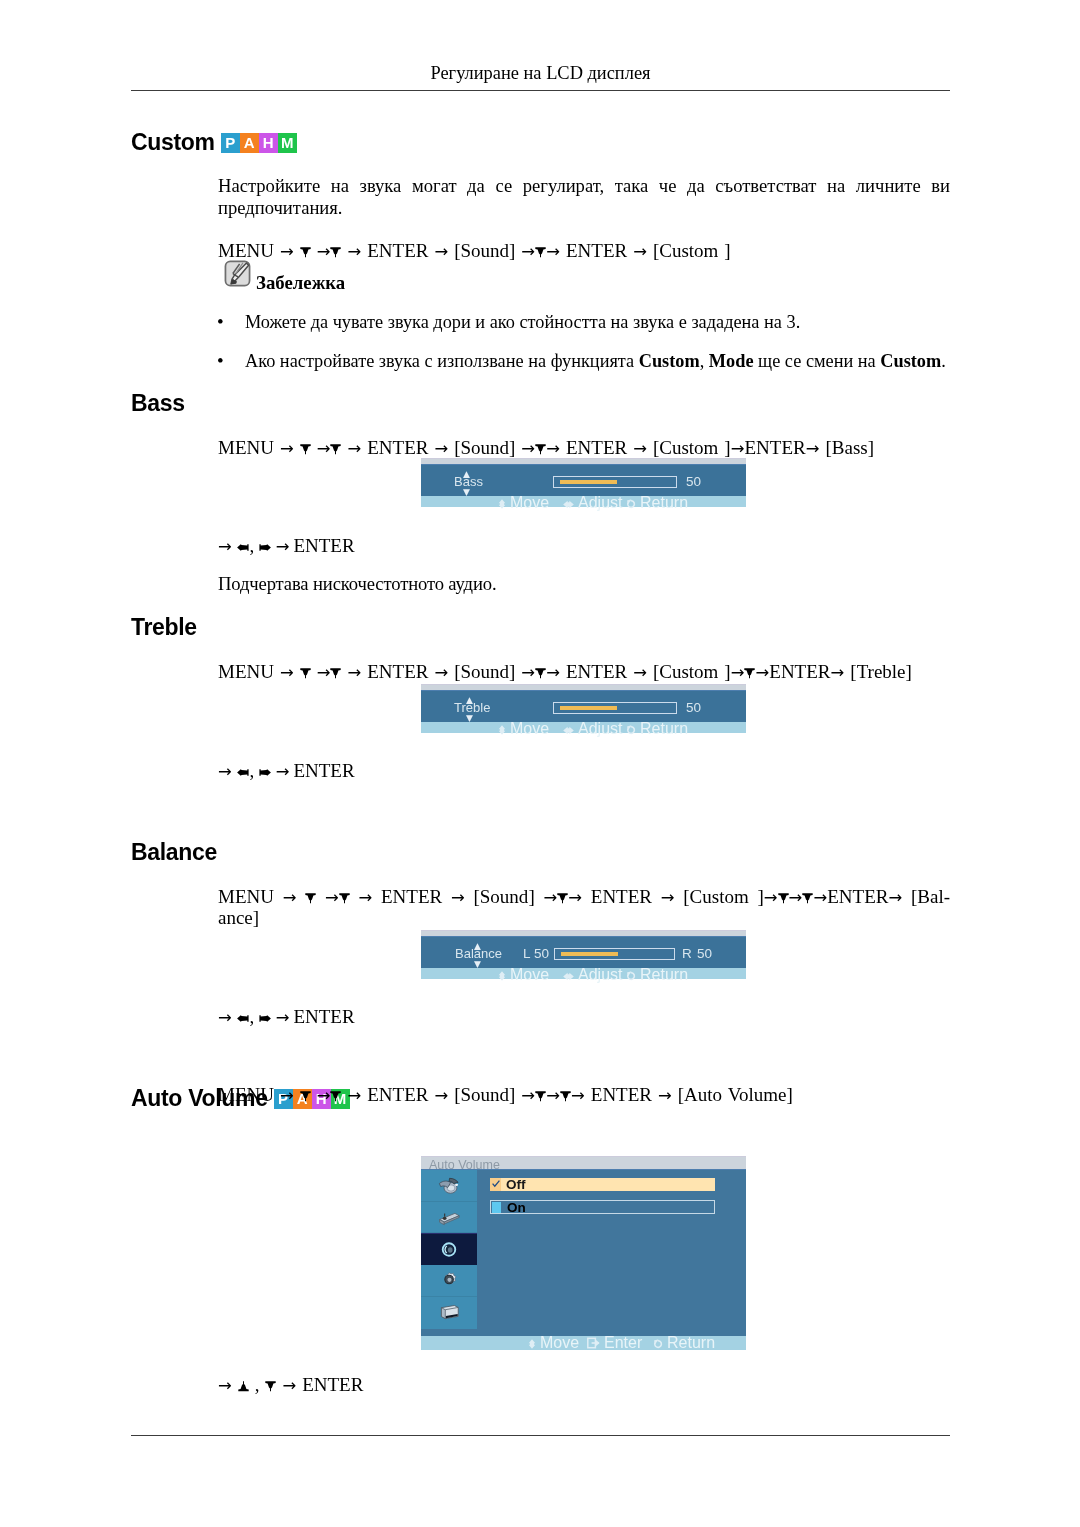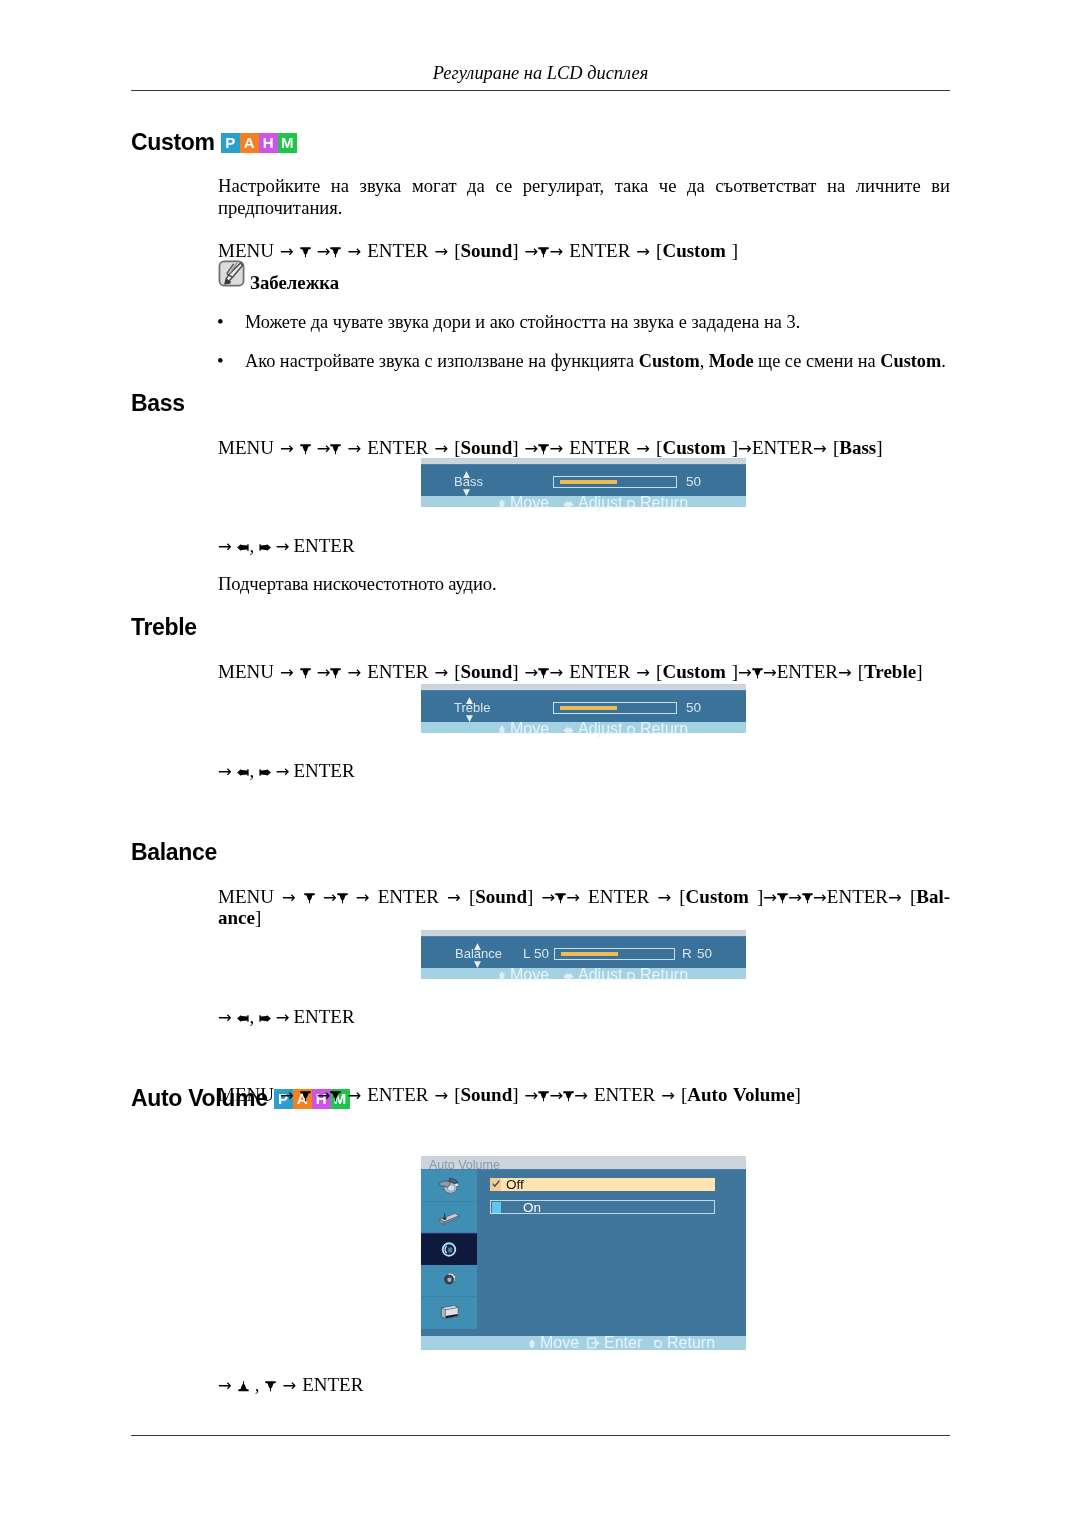--- a/index.html
+++ b/index.html
@@ -1,47 +1,47 @@
 <!DOCTYPE html>
 <html><head>
 <meta charset="utf-8">
 <style>
   html,body{margin:0;padding:0;}
   body{width:1080px;height:1527px;background:#fff;font-family:"Liberation Serif",serif;
        -webkit-font-smoothing:antialiased;}
   .page{position:relative;width:1080px;height:1527px;overflow:hidden;}
-  .hdr{position:absolute;left:131px;top:63px;width:819px;text-align:center;font-size:18.4px;color:#000;font-style:italic;}
+  .hdr{position:absolute;left:131px;top:63px;width:819px;text-align:center;font-size:18.4px;color:#000;}
   .hr-top{position:absolute;left:131px;top:90px;width:819px;height:1.4px;background:#3c3c3c;}
   .hr-bot{position:absolute;left:131px;top:1435px;width:819px;height:1.4px;background:#3c3c3c;}
 
   .sec-title{position:absolute;font-family:"Liberation Sans",sans-serif;font-weight:bold;
              font-size:23px;color:#000;left:131px;white-space:nowrap;letter-spacing:-.32px;}
   .pahm{display:inline-block;margin-left:6px;letter-spacing:0;line-height:0;font-size:0;vertical-align:baseline;
         position:relative;top:-2px;}
   .pahm i{display:inline-block;width:19px;height:20px;line-height:20px;text-align:center;
           font-family:"Liberation Sans",sans-serif;font-weight:bold;font-size:15px;color:#fff;
           font-style:normal;vertical-align:baseline;}
 
   .body-txt{position:absolute;left:218px;width:732px;font-size:18.6px;color:#000;line-height:22px;letter-spacing:-0.12px;}
   .body-txt.just{letter-spacing:0;}
   .just{text-align:justify;text-justify:inter-word;}
   .menu-line{position:absolute;left:218px;width:732px;font-size:19px;color:#000;line-height:25px;word-spacing:1.2px;}
-  .b{font-weight:bold;}
+  .b{font-weight:normal;}
   .tri{display:inline-block;width:11px;height:11px;line-height:0;vertical-align:-0.5px;}
   .tri svg{display:block;}
   .tri3{display:inline-block;width:11px;height:11px;line-height:0;vertical-align:-0.5px;}
   .tri3 svg{display:block;}
   .tri2{display:inline-block;width:14px;height:11px;line-height:0;vertical-align:-1px;}
   .tri2 svg{display:block;}
   .keysline{word-spacing:-1px;}
   .optblock{position:absolute;left:0;top:0;width:11px;height:13px;background:#f8cd8b;}
   .optcheck{position:absolute;left:2px;top:2px;width:8px;height:8px;line-height:0;}
   .optmark{position:absolute;left:1px;top:1px;width:9px;height:11px;background:#5ec8f0;}
   .optrow.sel .optlabel{left:16px;top:-1px;font-size:13.5px;color:#1a1a1a;}
-  .optrow.unsel .optlabel{left:32px;top:-1px;font-size:13.5px;color:#ffffff;}
+  .optrow.unsel .optlabel{left:16px;top:-1px;font-size:13.5px;color:#000000;}
   .sideitem{display:flex;align-items:center;justify-content:center;border-bottom:1px solid #3a83a6;}
   .sideitem.active{border-bottom:1px solid #0d1a3e;border-top:1px solid #2b2f6e;}
   .sideitem:last-child{border-bottom:none;}
   .sideico{display:block;line-height:0;}
   .avstrip{background:#ccd4dc;}
   .avbody{background:#41769c !important;}
   .ar{font-family:"DejaVu Sans",sans-serif;font-size:16.5px;}
   .bullet{position:absolute;left:218px;width:732px;font-size:18.3px;line-height:22px;}
   .bullet .dot{position:absolute;left:-1px;top:0;font-size:19px;}
   .bullet .btxt{display:block;margin-left:27px;}
@@ -62,21 +62,21 @@
   .fitem .gl{display:inline-block;margin-right:4px;}
 
   
   .avtitle{position:absolute;font-family:"Liberation Sans",sans-serif;color:#8e9aa6;}
   .sidebar{position:absolute;background:#3f8eb4;}
   .sideitem{position:relative;width:100%;box-sizing:border-box;}
   .sideitem.active{background:#0d1a3e;}
   .optrow{position:absolute;box-sizing:border-box;}
   .optrow.sel{background:#ffe4b0;}
   .optrow.unsel{background:transparent;border:1px solid #c6d9e6;}
-  .optlabel{position:absolute;font-family:"Liberation Sans",sans-serif;}
+  .optlabel{position:absolute;font-family:"Liberation Sans",sans-serif;font-weight:bold;}
 
   .noteicon{display:inline-block;width:27px;height:28px;vertical-align:-8px;margin-right:5px;line-height:0;}
   .note-t{font-size:18.8px;font-weight:bold;color:#000;position:relative;top:10px;}
 </style>
 </head>
 <body>
 
 <div class="page">
   <div class="hdr">Регулиране на LCD дисплея</div>
   <div class="hr-top"></div>
@@ -91,21 +91,21 @@
   <div class="menu-line" style="top:238px">
     MENU <span class="ar">→</span> <span class="tri"><svg viewBox="0 0 11 11" width="11" height="11">
           <path d="M0.3 0.3 L10.7 0.3 L10.7 2.0 L8.4 2.6 L7.0 6.5 L6.0 7.4 L6.0 10.2 L5.0 10.2 L5.0 7.4 L4.0 6.5 L2.6 2.6 L0.3 2.0 Z" fill="#000"></path>
         </svg></span> <span class="ar">→</span><span class="tri"><svg viewBox="0 0 11 11" width="11" height="11">
           <path d="M0.3 0.3 L10.7 0.3 L10.7 2.0 L8.4 2.6 L7.0 6.5 L6.0 7.4 L6.0 10.2 L5.0 10.2 L5.0 7.4 L4.0 6.5 L2.6 2.6 L0.3 2.0 Z" fill="#000"></path>
         </svg></span> <span class="ar">→</span> ENTER <span class="ar">→</span> [<span class="b">Sound</span>] <span class="ar">→</span><span class="tri"><svg viewBox="0 0 11 11" width="11" height="11">
           <path d="M0.3 0.3 L10.7 0.3 L10.7 2.0 L8.4 2.6 L7.0 6.5 L6.0 7.4 L6.0 10.2 L5.0 10.2 L5.0 7.4 L4.0 6.5 L2.6 2.6 L0.3 2.0 Z" fill="#000"></path>
         </svg></span><span class="ar">→</span> ENTER <span class="ar">→</span> [<span class="b">Custom</span> ]
   </div>
 
-  <div style="position:absolute;left:218px;top:260px">
+  <div style="position:absolute;left:224px;top:260px">
     <span class="noteicon"><svg viewBox="0 0 28 28" width="27" height="27">
           <rect x="1.5" y="1.5" width="25" height="25" rx="5" ry="5" fill="#dcdcdc" stroke="#6e6e6e" stroke-width="1.8"></rect>
           <path d="M23.3 3.0 L11.2 15.2 L8.2 20.2 L7.4 24.6 L11.3 21.9 L15.3 17.7 L25.5 5.4 Z" fill="#eeeeee" stroke="#4a4a4a" stroke-width="1.5" stroke-linejoin="round"></path>
           <path d="M16.2 4.0 L9.2 14.0" stroke="#5a5a5a" stroke-width="1.6" fill="none"></path>
           <path d="M19.6 3.0 L12.0 14.6" stroke="#8a8a8a" stroke-width="1.2" fill="none"></path>
           <path d="M9.2 14.0 C10.6 15.2 12.4 16.6 14.8 17.6" stroke="#4a4a4a" stroke-width="1.5" fill="none"></path>
           <path d="M7.4 24.6 L9.2 19.6 L13.4 22.6 Z" fill="#3d3d3d"></path>
           <path d="M6.6 25.4 L12.6 24.6 L13.4 22.6 L8.6 19.8 Z" fill="#3a3a3a"></path>
         </svg></span><span class="note-t">Забележка</span>
   </div>

